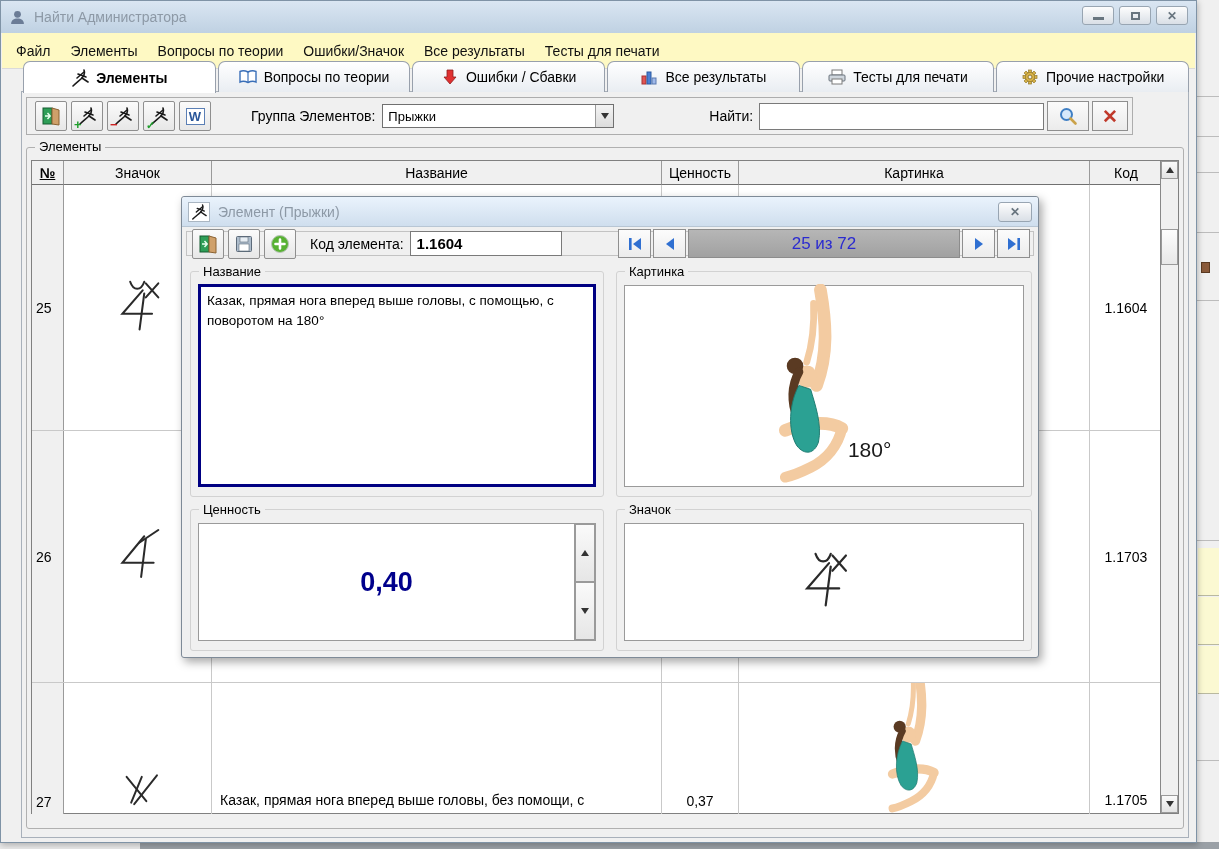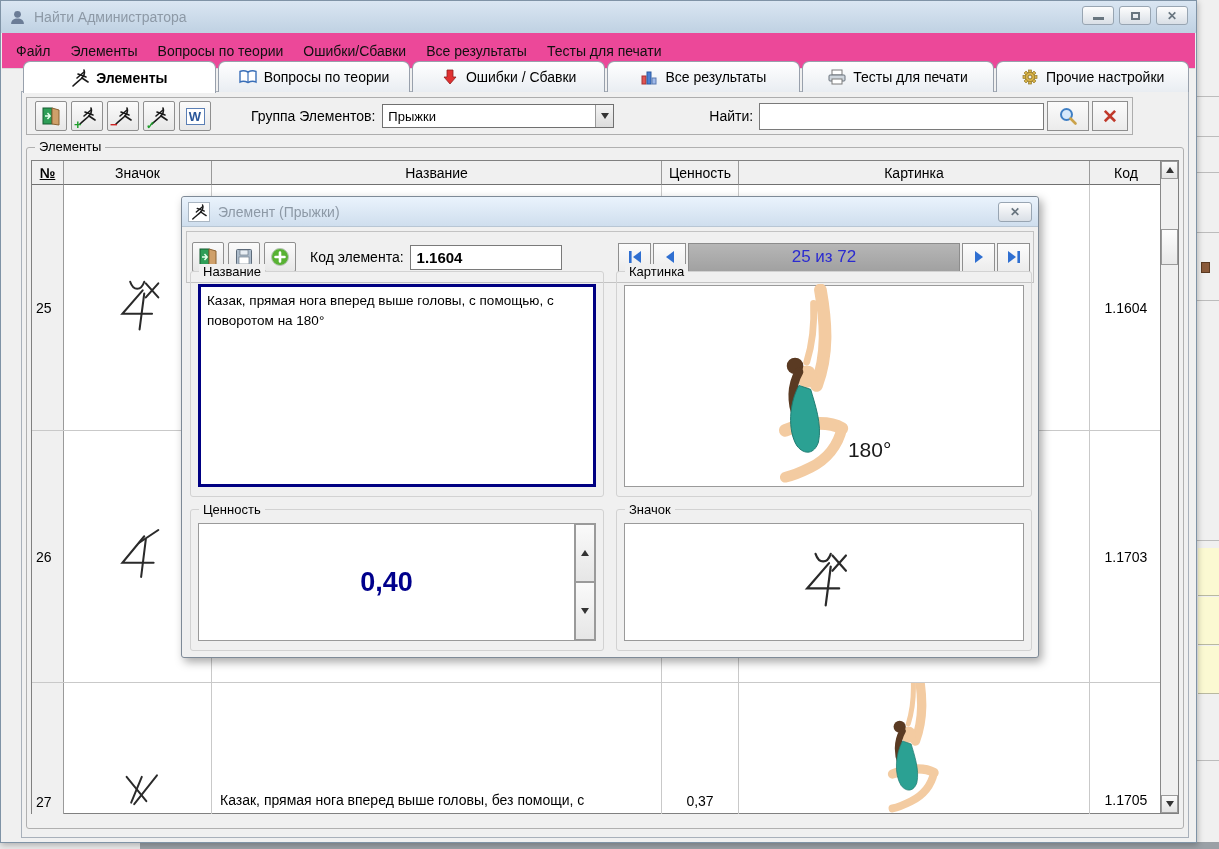--- a/index.html
+++ b/index.html
@@ -16,21 +16,21 @@
   
   .main-window { position:absolute; left:0; top:0; width:1197px; height:843px; background:#f0f0f0; border:1px solid #7f93a6; box-shadow:1px 2px 6px rgba(0,0,0,.25); }
   .titlebar { position:absolute; left:0; top:0; right:0; height:32px; background:linear-gradient(#dae6f2,#bfd1e2); display:flex; align-items:center; padding-left:8px; }
   .titlebar .title { color:#8d99a6; font-size:14px; margin-left:8px; }
   .winbtns { position:absolute; right:8px; top:5px; display:flex; gap:5px; }
   .winbtn { width:32px; height:19px; border:1px solid #98a5b2; border-radius:3px; background:linear-gradient(#fdfdfd,#d9dfe6); display:flex; align-items:center; justify-content:center; cursor:pointer; }
   .g-min { width:11px; height:3px; background:#68757f; margin-top:6px; }
   .g-rest { width:9px; height:8px; border:2px solid #68757f; }
   .g-close { color:#68757f; font-weight:bold; font-size:12px; line-height:1; }
 
-  .menubar { position:absolute; left:1px; right:1px; top:32px; height:36px; background:#ec4899; border-bottom:1px solid #dadada; display:flex; align-items:center; padding-left:4px; }
+  .menubar { position:absolute; left:1px; right:1px; top:32px; height:36px; background:#fef9c3; border-bottom:1px solid #dadada; display:flex; align-items:center; padding-left:4px; }
   .menu-item { padding:4px 10px; font-size:14px; color:#111; cursor:default; }
 
   
   .tab-page { position:absolute; left:20px; top:90px; width:1168px; height:747px; background:#f0f0f0; border:1px solid #a8b0ba; }
   .tabstrip { position:absolute; left:22px; top:60px; width:1166px; height:31px; display:flex; gap:2px; }
   .tab { flex:1; border:1px solid #98a0ac; border-bottom:none; border-radius:7px 7px 0 0; background:linear-gradient(#ffffff,#e9edf2); display:flex; align-items:center; justify-content:center; gap:7px; font-size:14px; color:#000; cursor:pointer; }
   .tab.active { background:#fff; font-weight:bold; height:32px; z-index:3; }
   .tab .ticon { display:inline-flex; width:18px; height:16px; align-items:center; justify-content:center; }
 
   
@@ -74,21 +74,21 @@
   .sb-thumb { position:absolute; left:0; top:68px; width:17px; height:36px; border:1px solid #9a9a9a; background:linear-gradient(#fdfdfd,#e8e8e8); cursor:grab; }
   .tri-up { width:0; height:0; border-left:4px solid transparent; border-right:4px solid transparent; border-bottom:6px solid #333; }
   .tri-down { width:0; height:0; border-left:4px solid transparent; border-right:4px solid transparent; border-top:6px solid #333; }
 
   
   .dialog { position:absolute; left:180px; top:195px; width:858px; height:462px; background:#f0f0f0; border:1px solid #7e8a97; border-radius:3px; box-shadow:3px 4px 10px rgba(0,0,0,.35); z-index:10; }
   .dlg-titlebar { position:absolute; left:0; right:0; top:0; height:30px; background:linear-gradient(#eaf3fc,#cfdeee); border-bottom:1px solid #b8c6d4; border-radius:3px 3px 0 0; display:flex; align-items:center; padding:0 6px; }
   .dlg-icon { width:22px; height:20px; background:#fff; border:1px solid #aab6c2; display:flex; align-items:center; justify-content:center; }
   .dlg-title { color:#8d99a6; font-size:14px; margin-left:8px; flex:1; }
   .dlg-close { width:34px; height:20px; border:1px solid #98a5b2; border-radius:3px; background:linear-gradient(#fdfdfd,#d9dfe6); display:flex; align-items:center; justify-content:center; color:#68757f; font-weight:bold; font-size:12px; cursor:pointer; }
-  .dlg-toolbar { position:absolute; left:4px; right:4px; top:34px; height:52px; border:1px solid #c3c3c3; background:#f0f0f0; display:flex; align-items:center; padding:0 3px; }
+  .dlg-toolbar { position:absolute; left:4px; right:4px; top:34px; height:25px; border:1px solid #c3c3c3; background:#f0f0f0; display:flex; align-items:center; padding:0 3px; }
   .dlg-toolbar .lbl { margin-left:14px; }
   .code-input { margin-left:6px; width:152px; height:25px; border:1px solid #7a7a7a; font-size:15px; font-weight:bold; padding:0 6px; background:#fff; }
   .nav { margin-left:auto; display:flex; align-items:center; }
   .navbtn { width:33px; height:29px; border:1px solid #8f8f8f; background:linear-gradient(#fcfcfc,#ececec); display:flex; align-items:center; justify-content:center; margin-left:2px; cursor:pointer; }
   .nav-panel { width:272px; height:29px; margin-left:2px; background:linear-gradient(#b6b6b6,#a1a1a1); border:1px solid #8c8c8c; display:flex; align-items:center; justify-content:center; font-size:17px; color:#2b2bd0; }
 
   .grp { position:absolute; border:1px solid #d2d2d2; border-radius:3px; }
   .grp-label { position:absolute; top:-8px; left:8px; background:#f0f0f0; padding:0 4px; font-size:13px; }
   .grp-name { left:8px; top:74px; width:414px; height:226px; }
   .grp-pic  { left:434px; top:74px; width:416px; height:226px; }
@@ -182,21 +182,21 @@
         <div class="winbtn">
             <span class="g-close">✕</span>
           </div>
       </div>
     </div>
 
     <div class="menubar">
       <span class="menu-item">Файл</span>
       <span class="menu-item">Элементы</span>
       <span class="menu-item">Вопросы по теории</span>
-      <span class="menu-item">Ошибки/Сбавки</span>
+      <span class="menu-item">Ошибки/Значок</span>
       <span class="menu-item">Все результаты</span>
       <span class="menu-item">Тесты для печати</span>
     </div>
 
     <div class="tab-page"></div>
 
     <div class="tabstrip">
       <div class="tab active">
         <span class="ticon">
             <svg width="18" height="18" viewBox="0 0 18 18">

